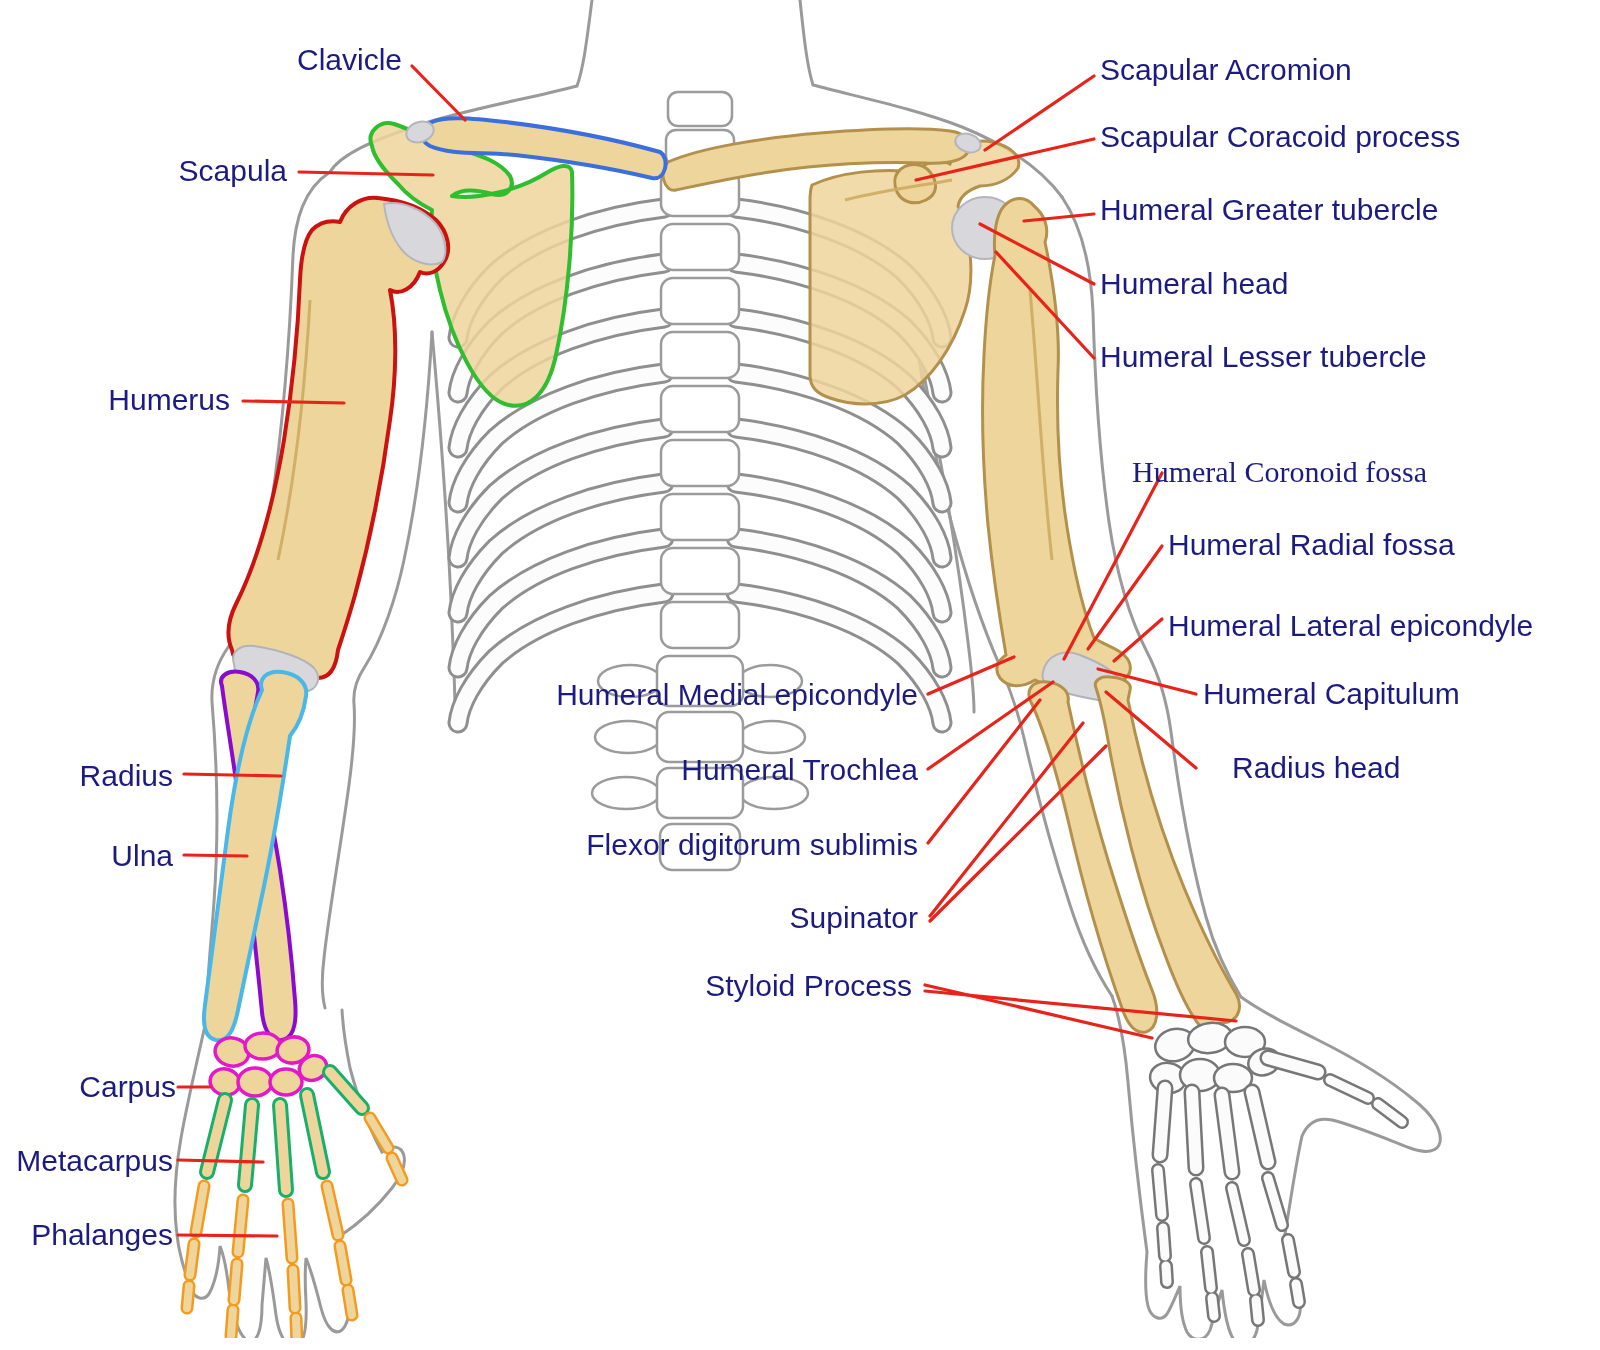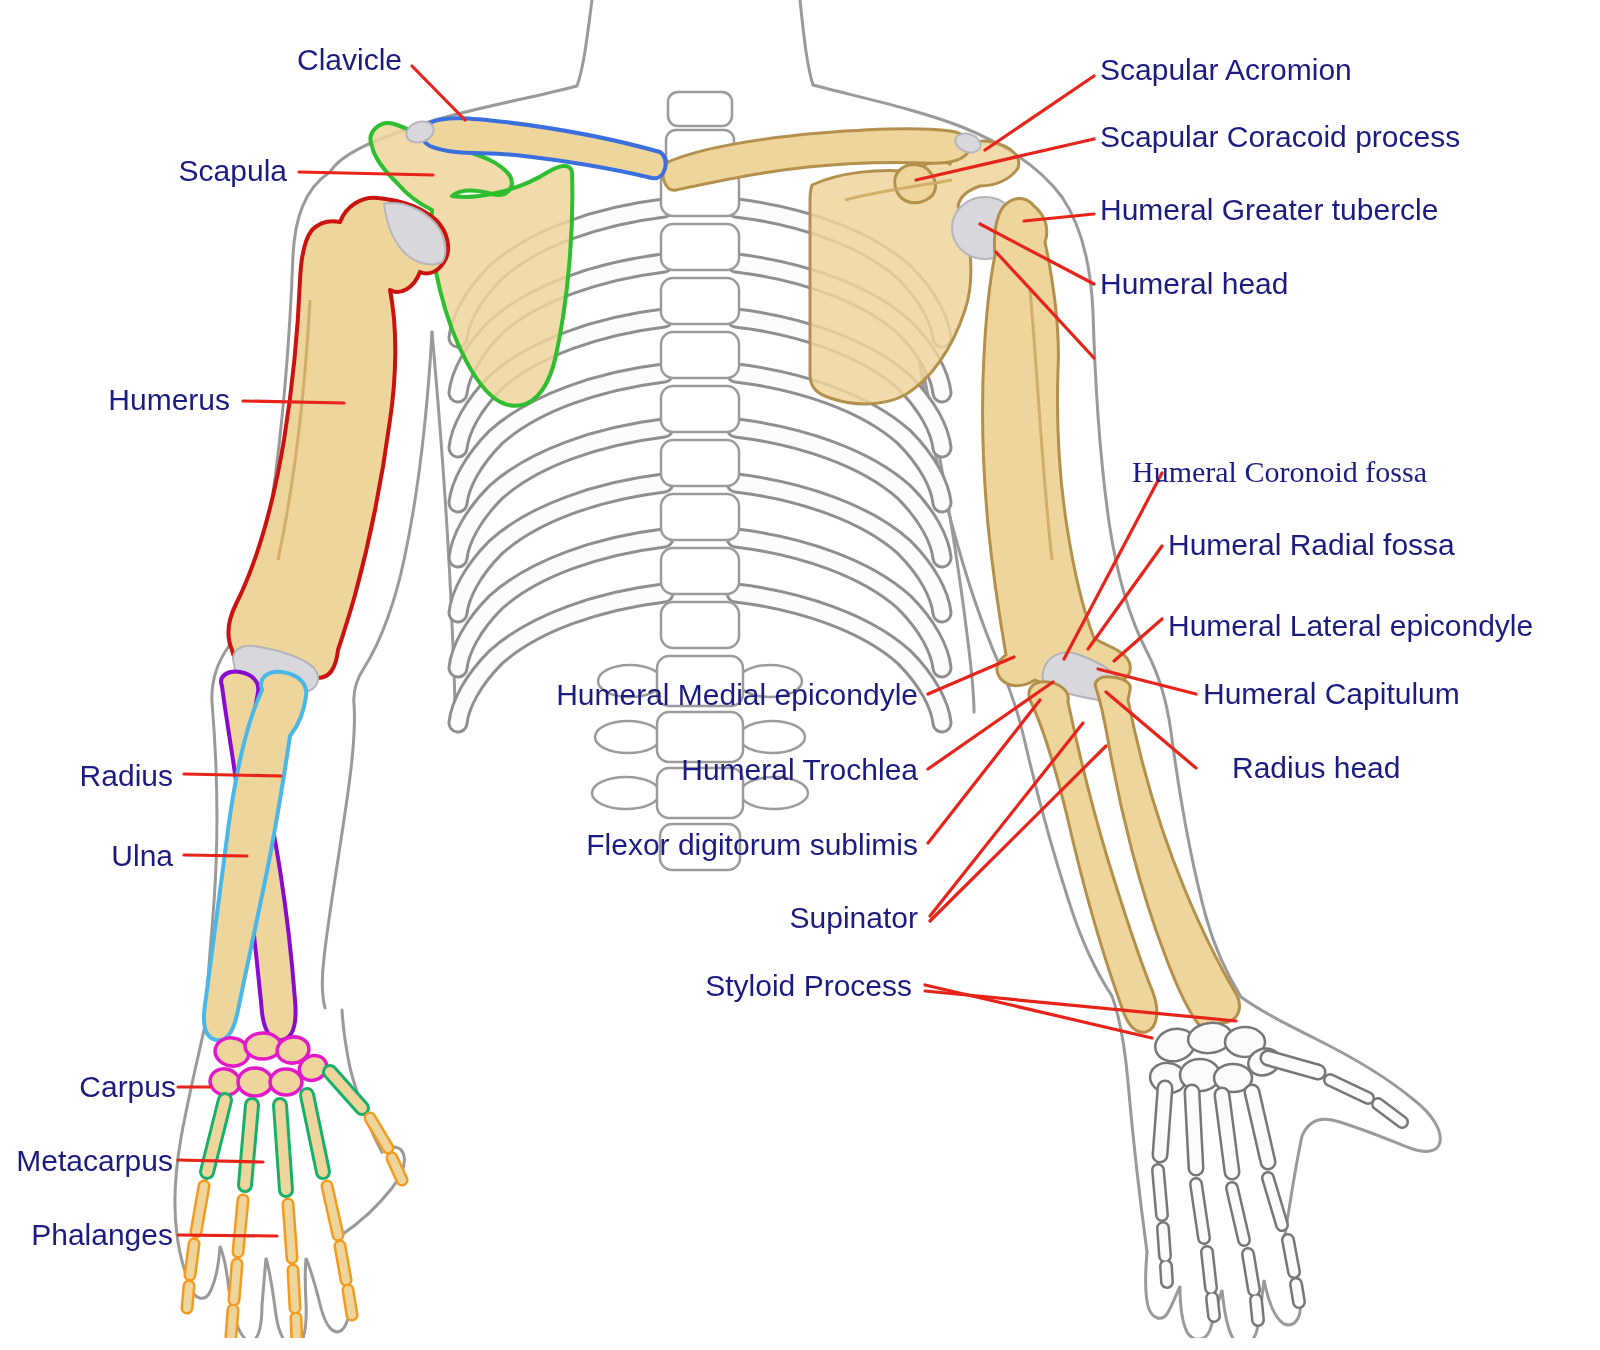--- a/index.html
+++ b/index.html
@@ -320,19 +320,20 @@
   <div class="lbl r l-medialepi">Humeral Medial epicondyle</div>
   <div class="lbl r l-trochlea">Humeral Trochlea</div>
   <div class="lbl r l-flexor">Flexor digitorum sublimis</div>
   <div class="lbl r l-supinator">Supinator</div>
   <div class="lbl r l-styloid">Styloid Process</div>
 
   <div class="lbl l-acromion">Scapular Acromion</div>
   <div class="lbl l-coracoid">Scapular Coracoid process</div>
   <div class="lbl l-greater">Humeral Greater tubercle</div>
   <div class="lbl l-head">Humeral head</div>
+  <div class="lbl l-lesser">Humeral Lesser tubercle</div>
   <div class="lbl l-coronoid">Humeral Coronoid fossa</div>
   <div class="lbl l-radialfossa">Humeral Radial fossa</div>
   <div class="lbl l-lateral">Humeral Lateral epicondyle</div>
   <div class="lbl l-capitulum">Humeral Capitulum</div>
   <div class="lbl l-radiushead">Radius head</div>
 
 </div>
 
 </body></html>

